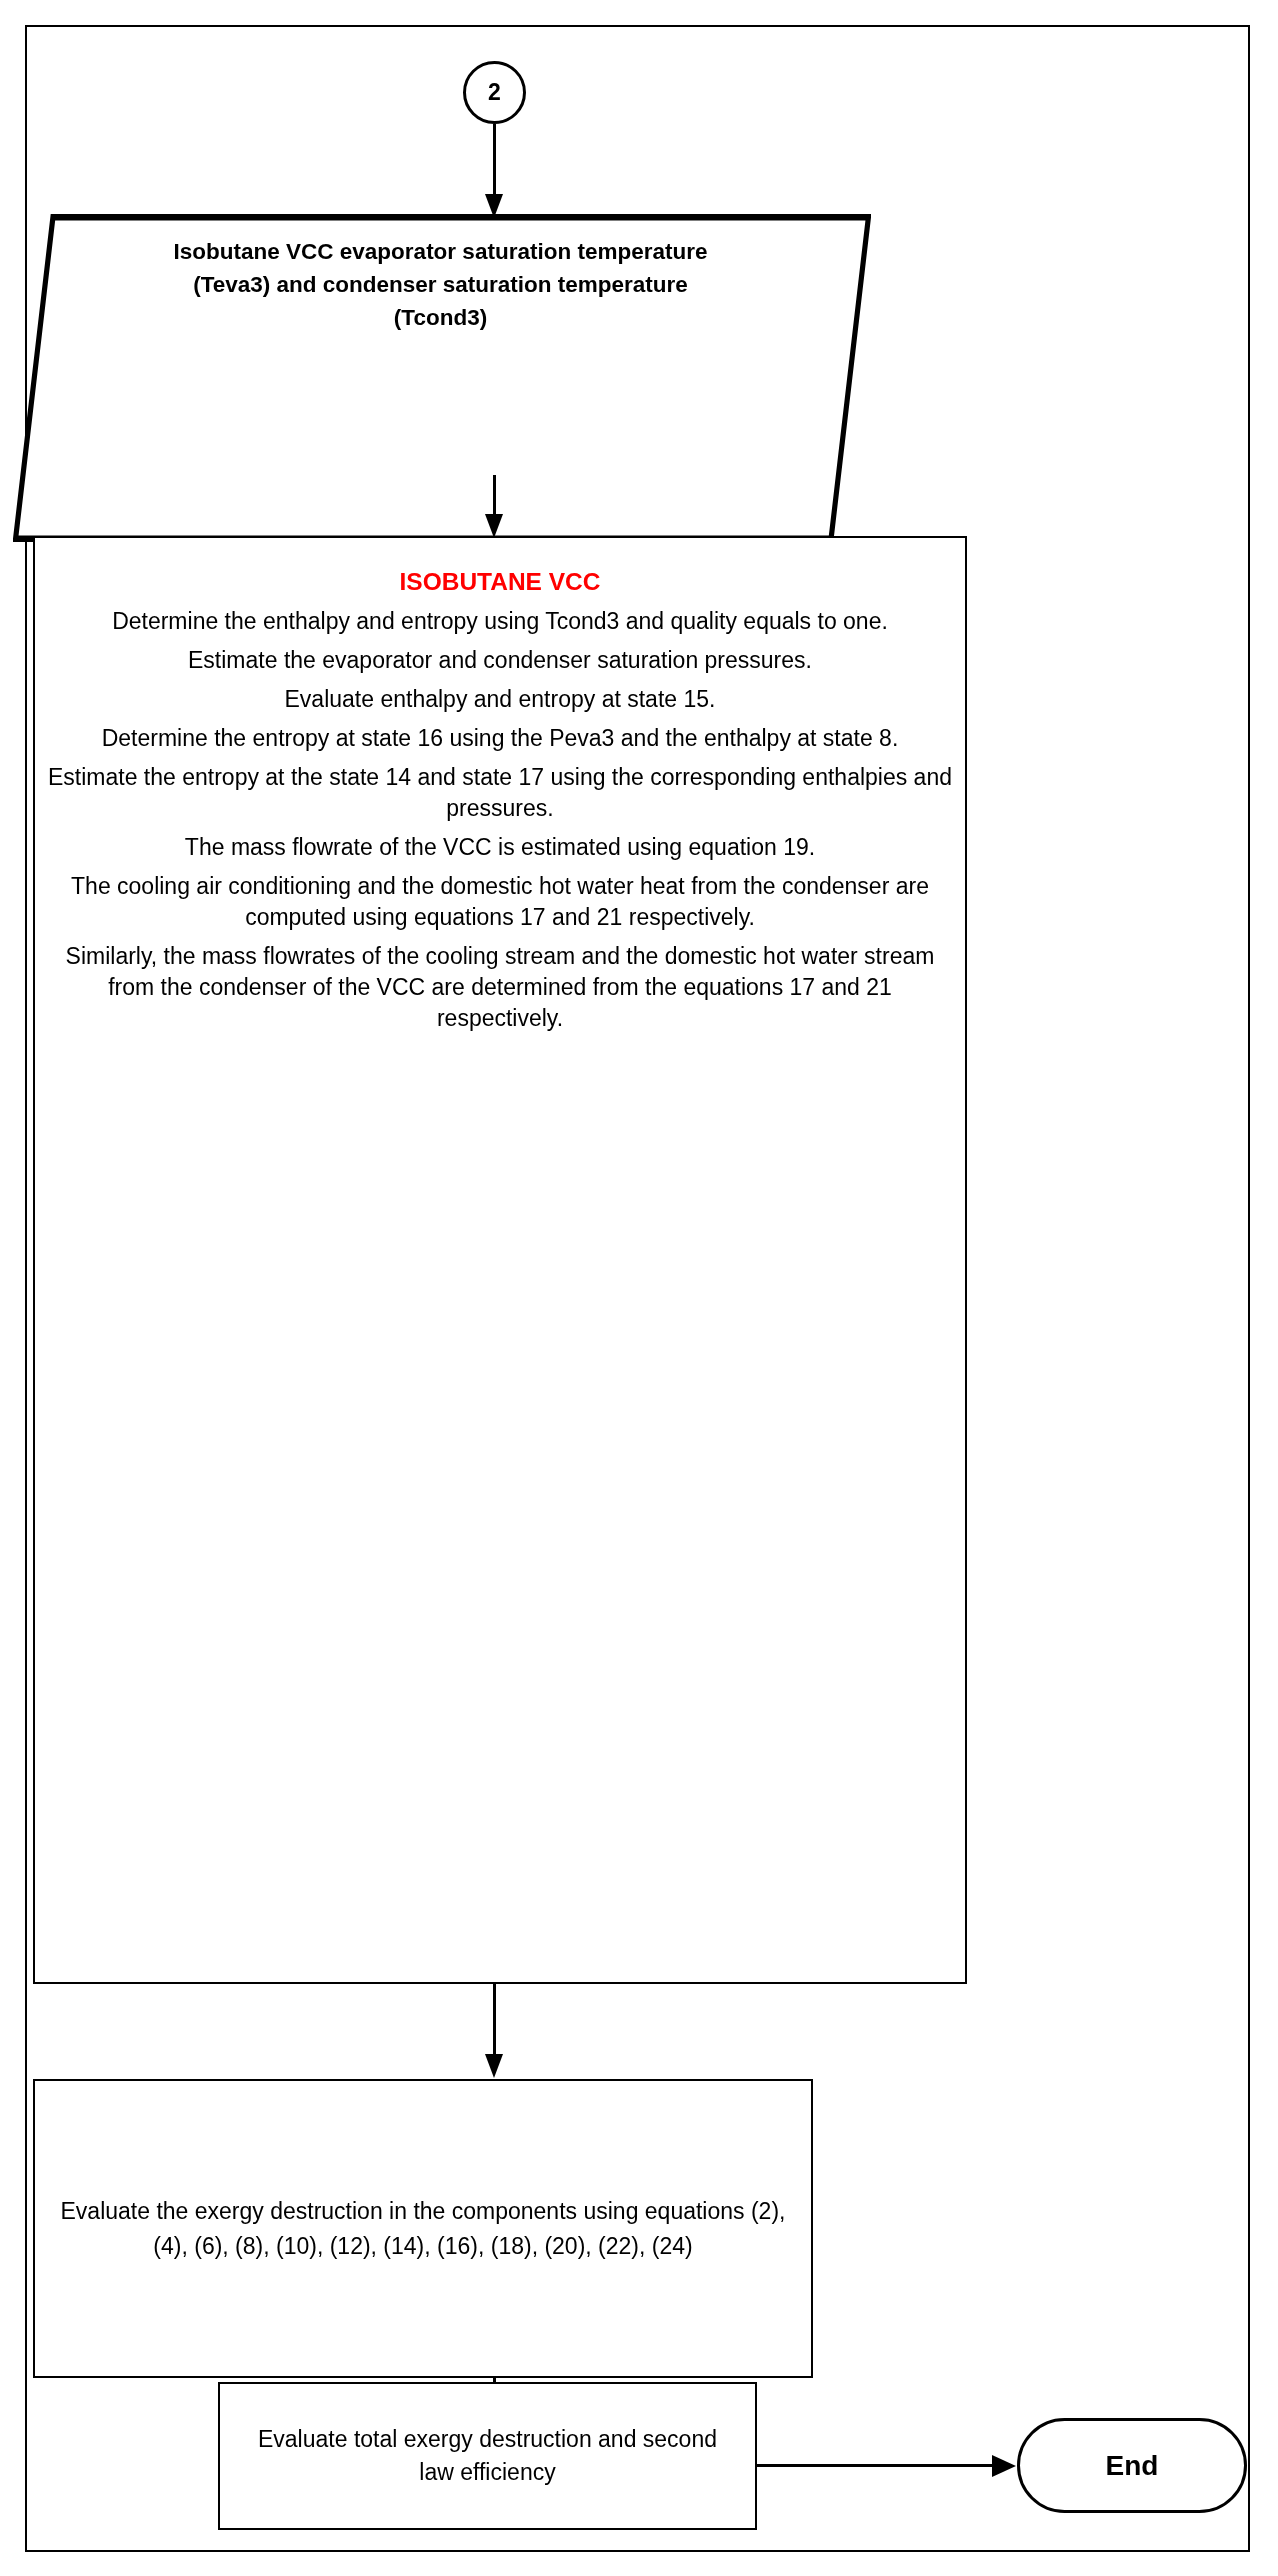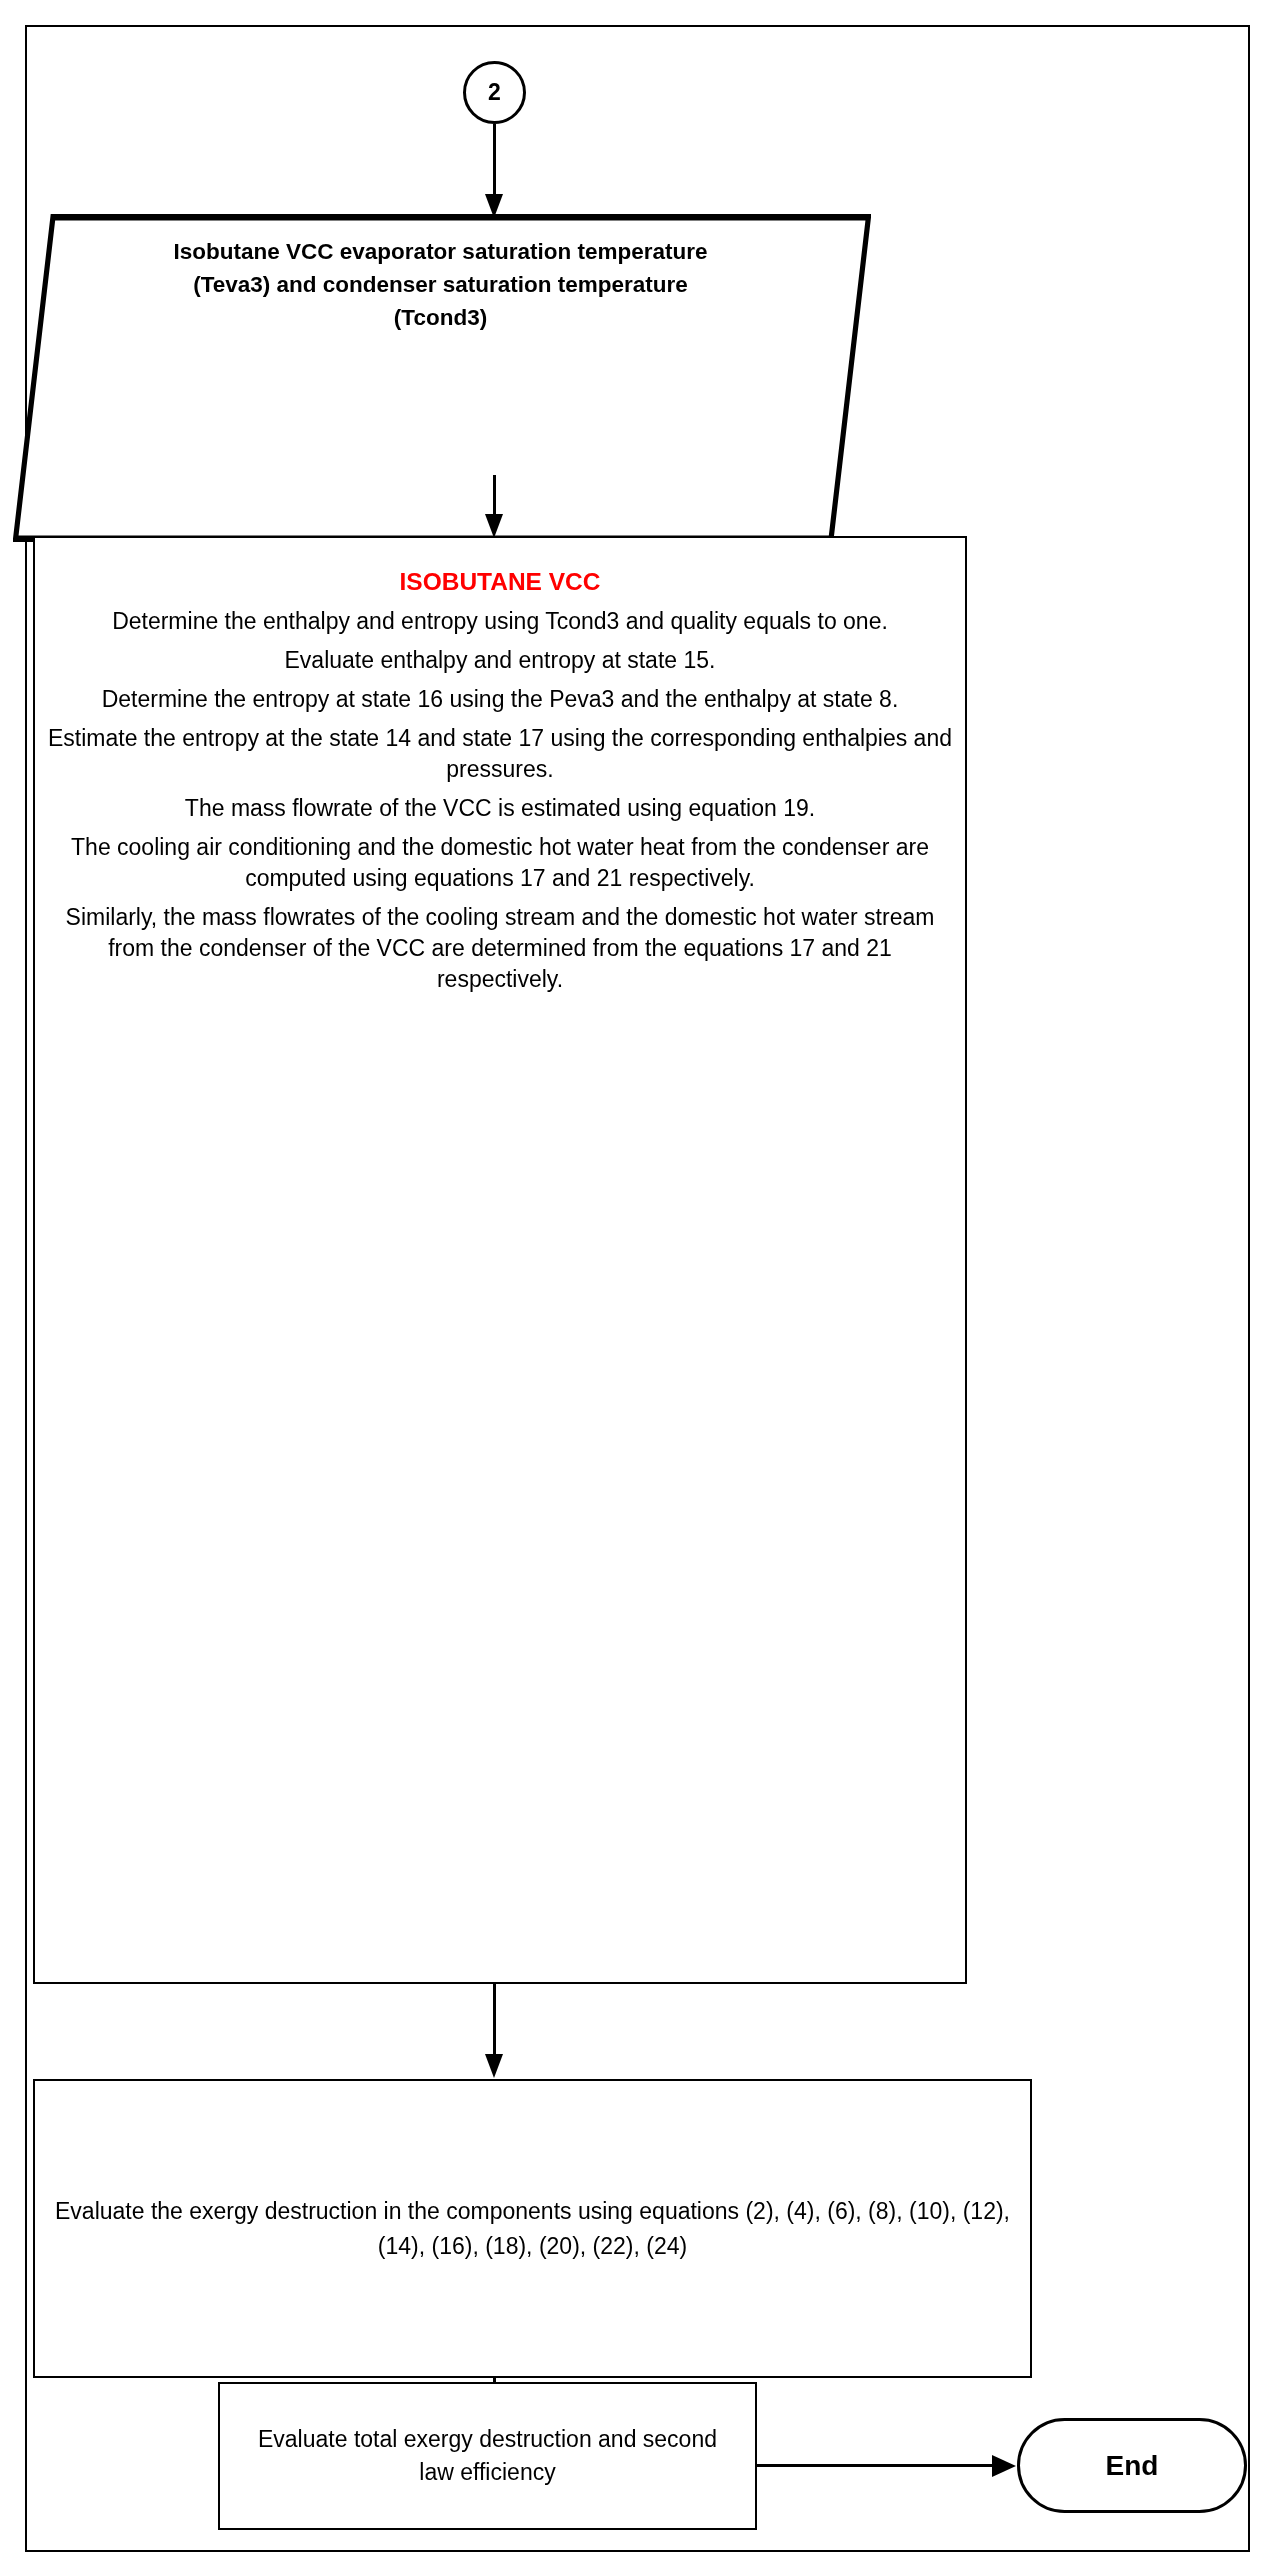--- a/index.html
+++ b/index.html
@@ -105,21 +105,21 @@
     margin-top: 8px;
   }
   #isobutane-steps {
     margin-top: 10.3px;
   }
   
   #exergy-components-box {
     position: absolute;
     left: 33px;
     top: 2079px;
-    width: 999px;
+    width: 780px;
     height: 299px;
     border: 2.6px solid #000000;
     box-sizing: border-box;
     background: #ffffff;
     display: flex;
     align-items: center;
     justify-content: center;
     padding: 0 9px;
   }
   #exergy-components-box .btext {
@@ -234,20 +234,21 @@
 
   <div class="arrow-v" style="left:493px; top:475px; width:2.6px; height:64px;">
     <div class="shaft" style="height:42px;"></div>
     <div class="head" style="top:39px;"></div>
   </div>
 
   <div id="isobutane-box">
     <div id="isobutane-title">ISOBUTANE VCC</div>
     <div id="isobutane-steps">
       <div class="step-para">Determine the enthalpy and entropy using Tcond3 and quality equals to one.</div>
+      <div class="step-para">Estimate the evaporator and condenser saturation pressures.</div>
       <div class="step-para">Evaluate enthalpy and entropy at state 15.</div>
       <div class="step-para">Determine the entropy at state 16 using the Peva3 and the enthalpy at state 8.</div>
       <div class="step-para">Estimate the entropy at the state 14 and state 17 using the corresponding enthalpies and pressures.</div>
       <div class="step-para">The mass flowrate of the VCC is estimated using equation 19.</div>
       <div class="step-para">The cooling air conditioning and the domestic hot water heat from the condenser are computed using equations 17 and 21 respectively.</div>
       <div class="step-para">Similarly, the mass flowrates of the cooling stream and the domestic hot water stream from the condenser of the VCC are determined from the equations 17 and 21 respectively.</div>
     </div>
   </div>
 
   <div class="arrow-v" style="left:493px; top:1984px; width:2.6px; height:97px;">

